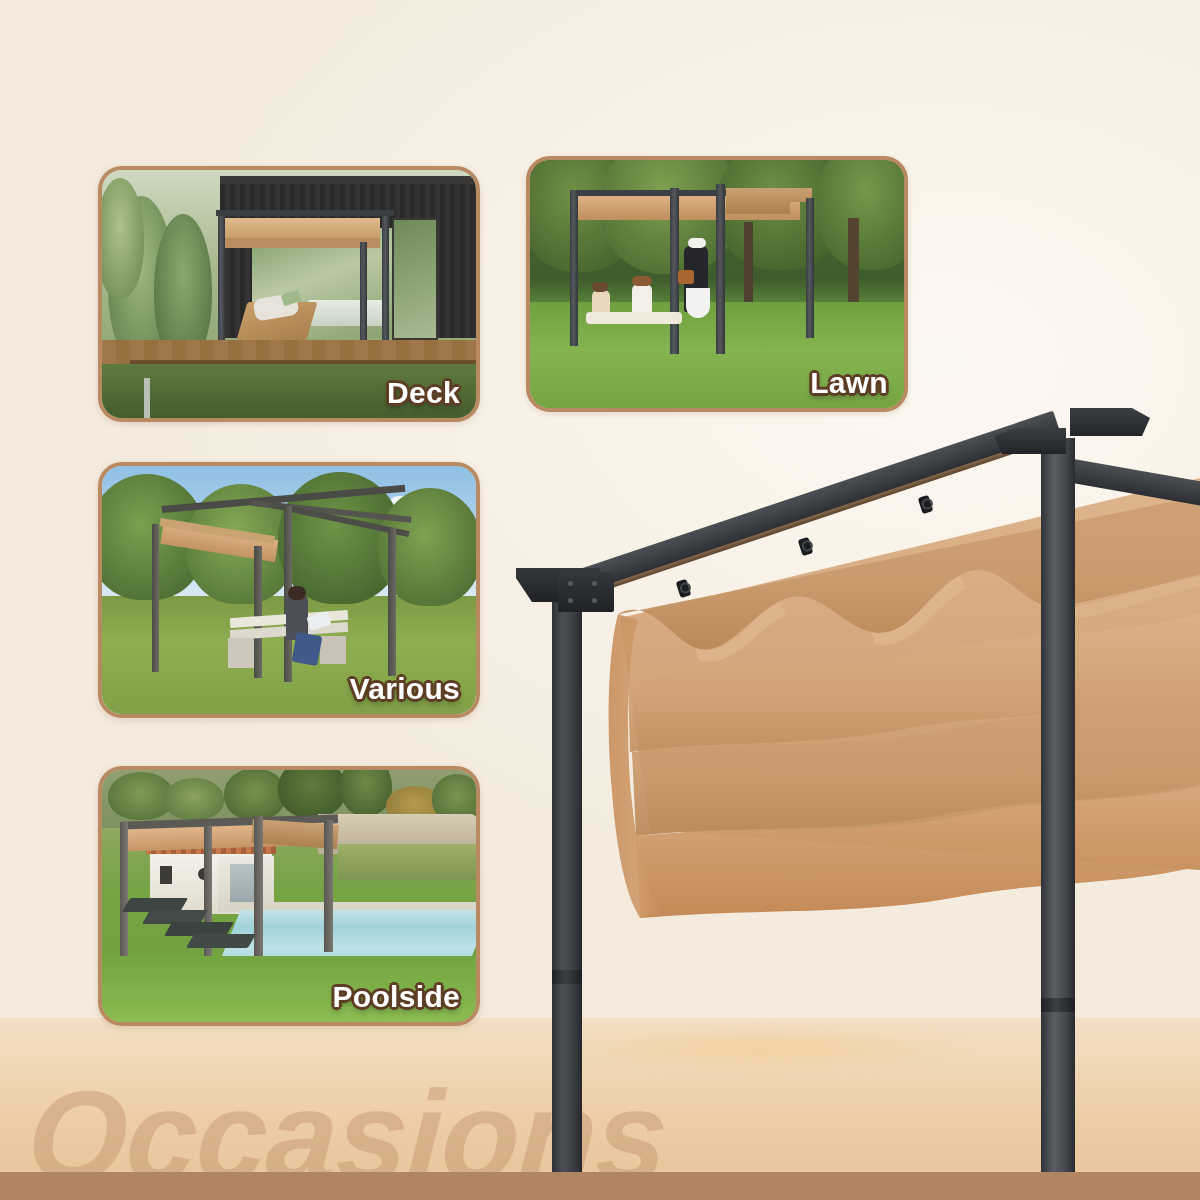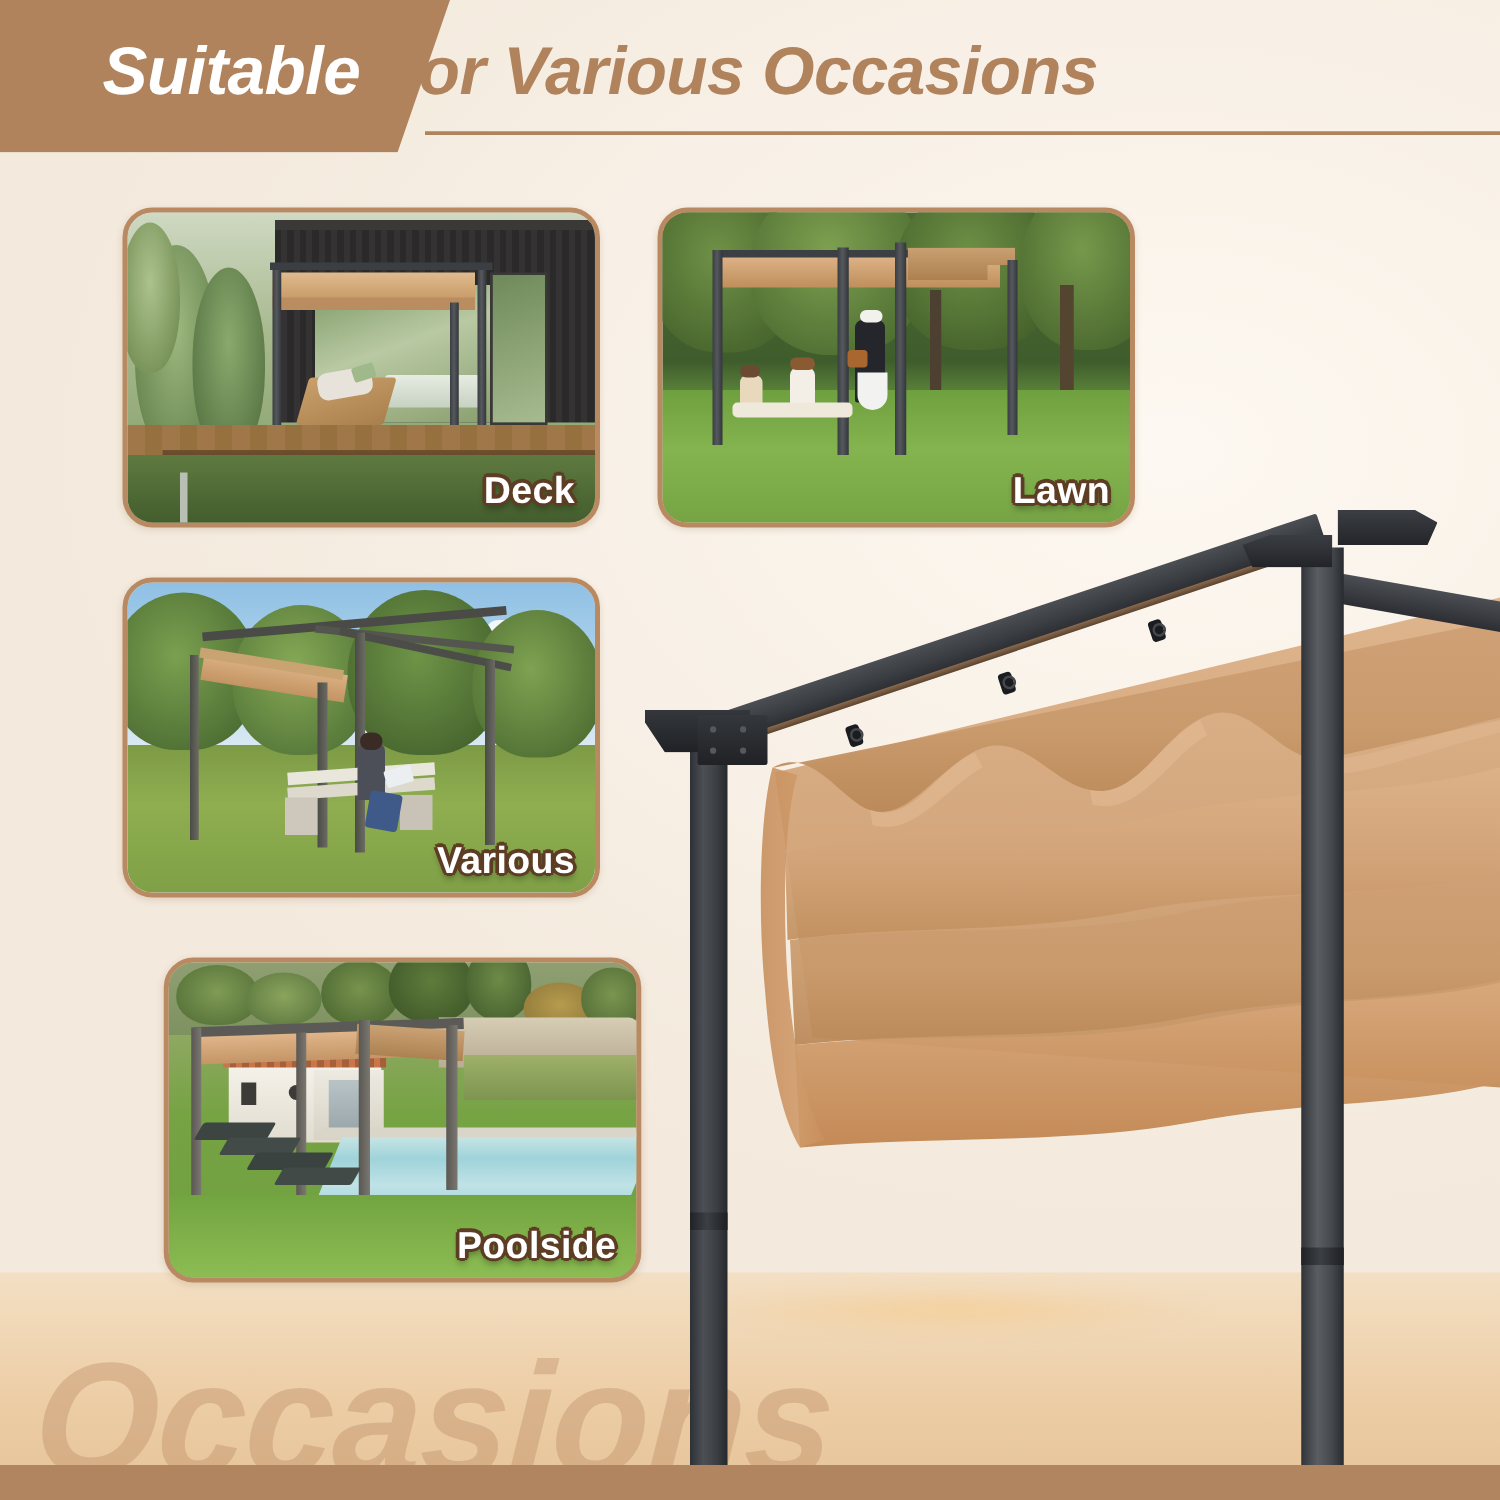--- a/index.html
+++ b/index.html
@@ -74,23 +74,23 @@
     color:#ffffff;
     letter-spacing:.3px;
     text-shadow:
       -2px -2px 0 #5d3d24, 2px -2px 0 #5d3d24,
       -2px  2px 0 #5d3d24, 2px  2px 0 #5d3d24,
        0 -3px 0 #5d3d24, 0 3px 0 #5d3d24,
       -3px 0 0 #5d3d24, 3px 0 0 #5d3d24,
        0 4px 6px rgba(0,0,0,.45);
   }
   #card-deck    {left:98px; top:166px; width:374px; height:248px;}
-  #card-lawn    {left:526px;top:166px; width:374px; height:248px;}
+  #card-lawn    {left:526px;top:156px; width:374px; height:248px;}
   #card-garden  {left:98px; top:462px; width:374px; height:248px;}
-  #card-poolside{left:98px; top:766px; width:374px; height:252px;margin-left:33px;}
+  #card-poolside{left:98px; top:766px; width:374px; height:252px;}
   .post{position:absolute;background:linear-gradient(90deg,#3a3d41,#55585c 45%,#33363a);}
   .tree{position:absolute;border-radius:50% 50% 45% 45%;}
 
   
   .pergola{position:absolute;left:500px;top:400px;width:700px;height:700px;}
 
   .p-post-front{
     position:absolute;left:52px;top:200px;width:30px;height:690px;
     background:linear-gradient(90deg,#2d3034 0%,#4c4f54 35%,#3c3f44 70%,#26282c 100%);
   }
@@ -230,28 +230,20 @@
     <div class="br-left-plate">
       <div class="bolt" style="left:10px;top:9px;"></div>
       <div class="bolt" style="left:34px;top:9px;"></div>
       <div class="bolt" style="left:10px;top:26px;"></div>
       <div class="bolt" style="left:34px;top:26px;"></div>
     </div>
     <div class="bracket br-top-l"></div>
     <div class="bracket br-top-r"></div>
   </div>
 
-  <div class="header">
-    <div class="header-shape"></div>
-    <div class="header-rule"></div>
-    <div class="title">
-      <span class="w">Suitable</span>
-      <span class="b">For Various Occasions</span>
-    </div>
-  </div>
 
   <div class="card" id="card-deck">
     <div class="scene">
 
       <div style="position:absolute;inset:0;background:linear-gradient(180deg,#cfd9c3 0%,#a7b88d 40%,#7f9c63 100%);"></div>
 
       <div class="tree" style="left:6px;top:26px;width:66px;height:168px;background:radial-gradient(ellipse at 50% 40%,#9db87f,#5d7a46);"></div>
       <div class="tree" style="left:52px;top:44px;width:58px;height:150px;background:radial-gradient(ellipse at 50% 40%,#8aa96d,#4e6b3c);"></div>
       <div class="tree" style="left:-6px;top:8px;width:48px;height:120px;background:radial-gradient(ellipse at 50% 40%,#adc28e,#668347);"></div>
 

